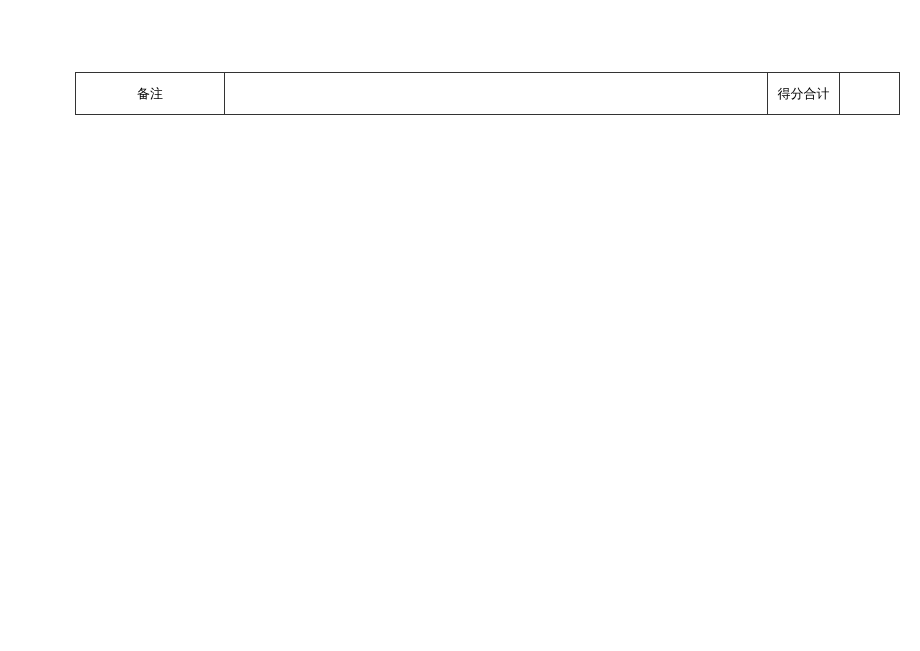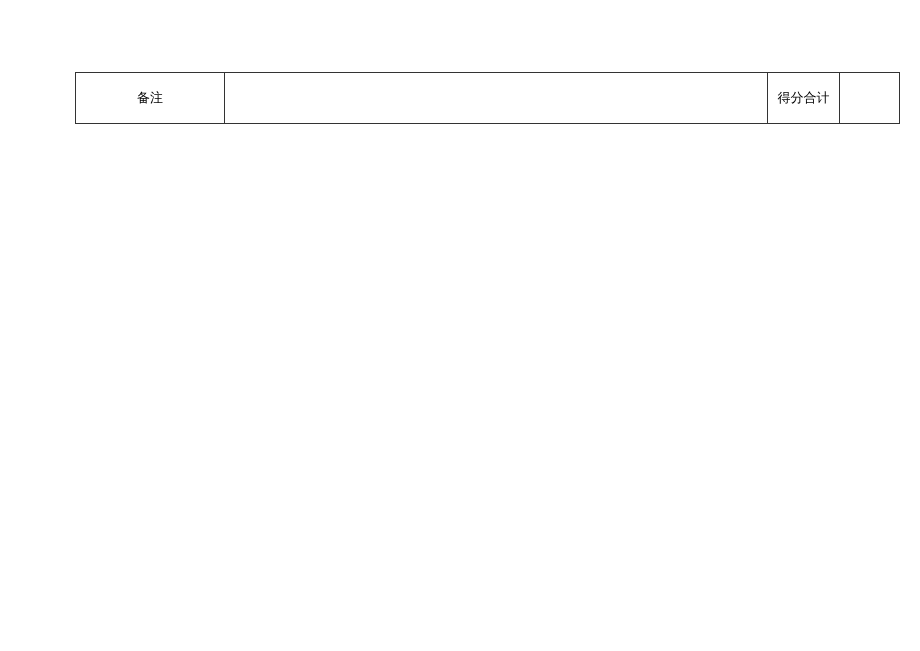--- a/index.html
+++ b/index.html
@@ -19,21 +19,21 @@
       width: 100%;
       height: 100%;
       position: relative;
     }
     .table-row {
       position: absolute;
       top: 72px;
       left: 75px;
       display: flex;
       flex-direction: row;
-      height: 52px;
+      height: 43px;
     }
     .cell {
       border: 1px solid #333333;
       display: flex;
       align-items: center;
       justify-content: center;
       text-align: center;
       padding: 0 4px;
     }
     .cell-remarks-label {

